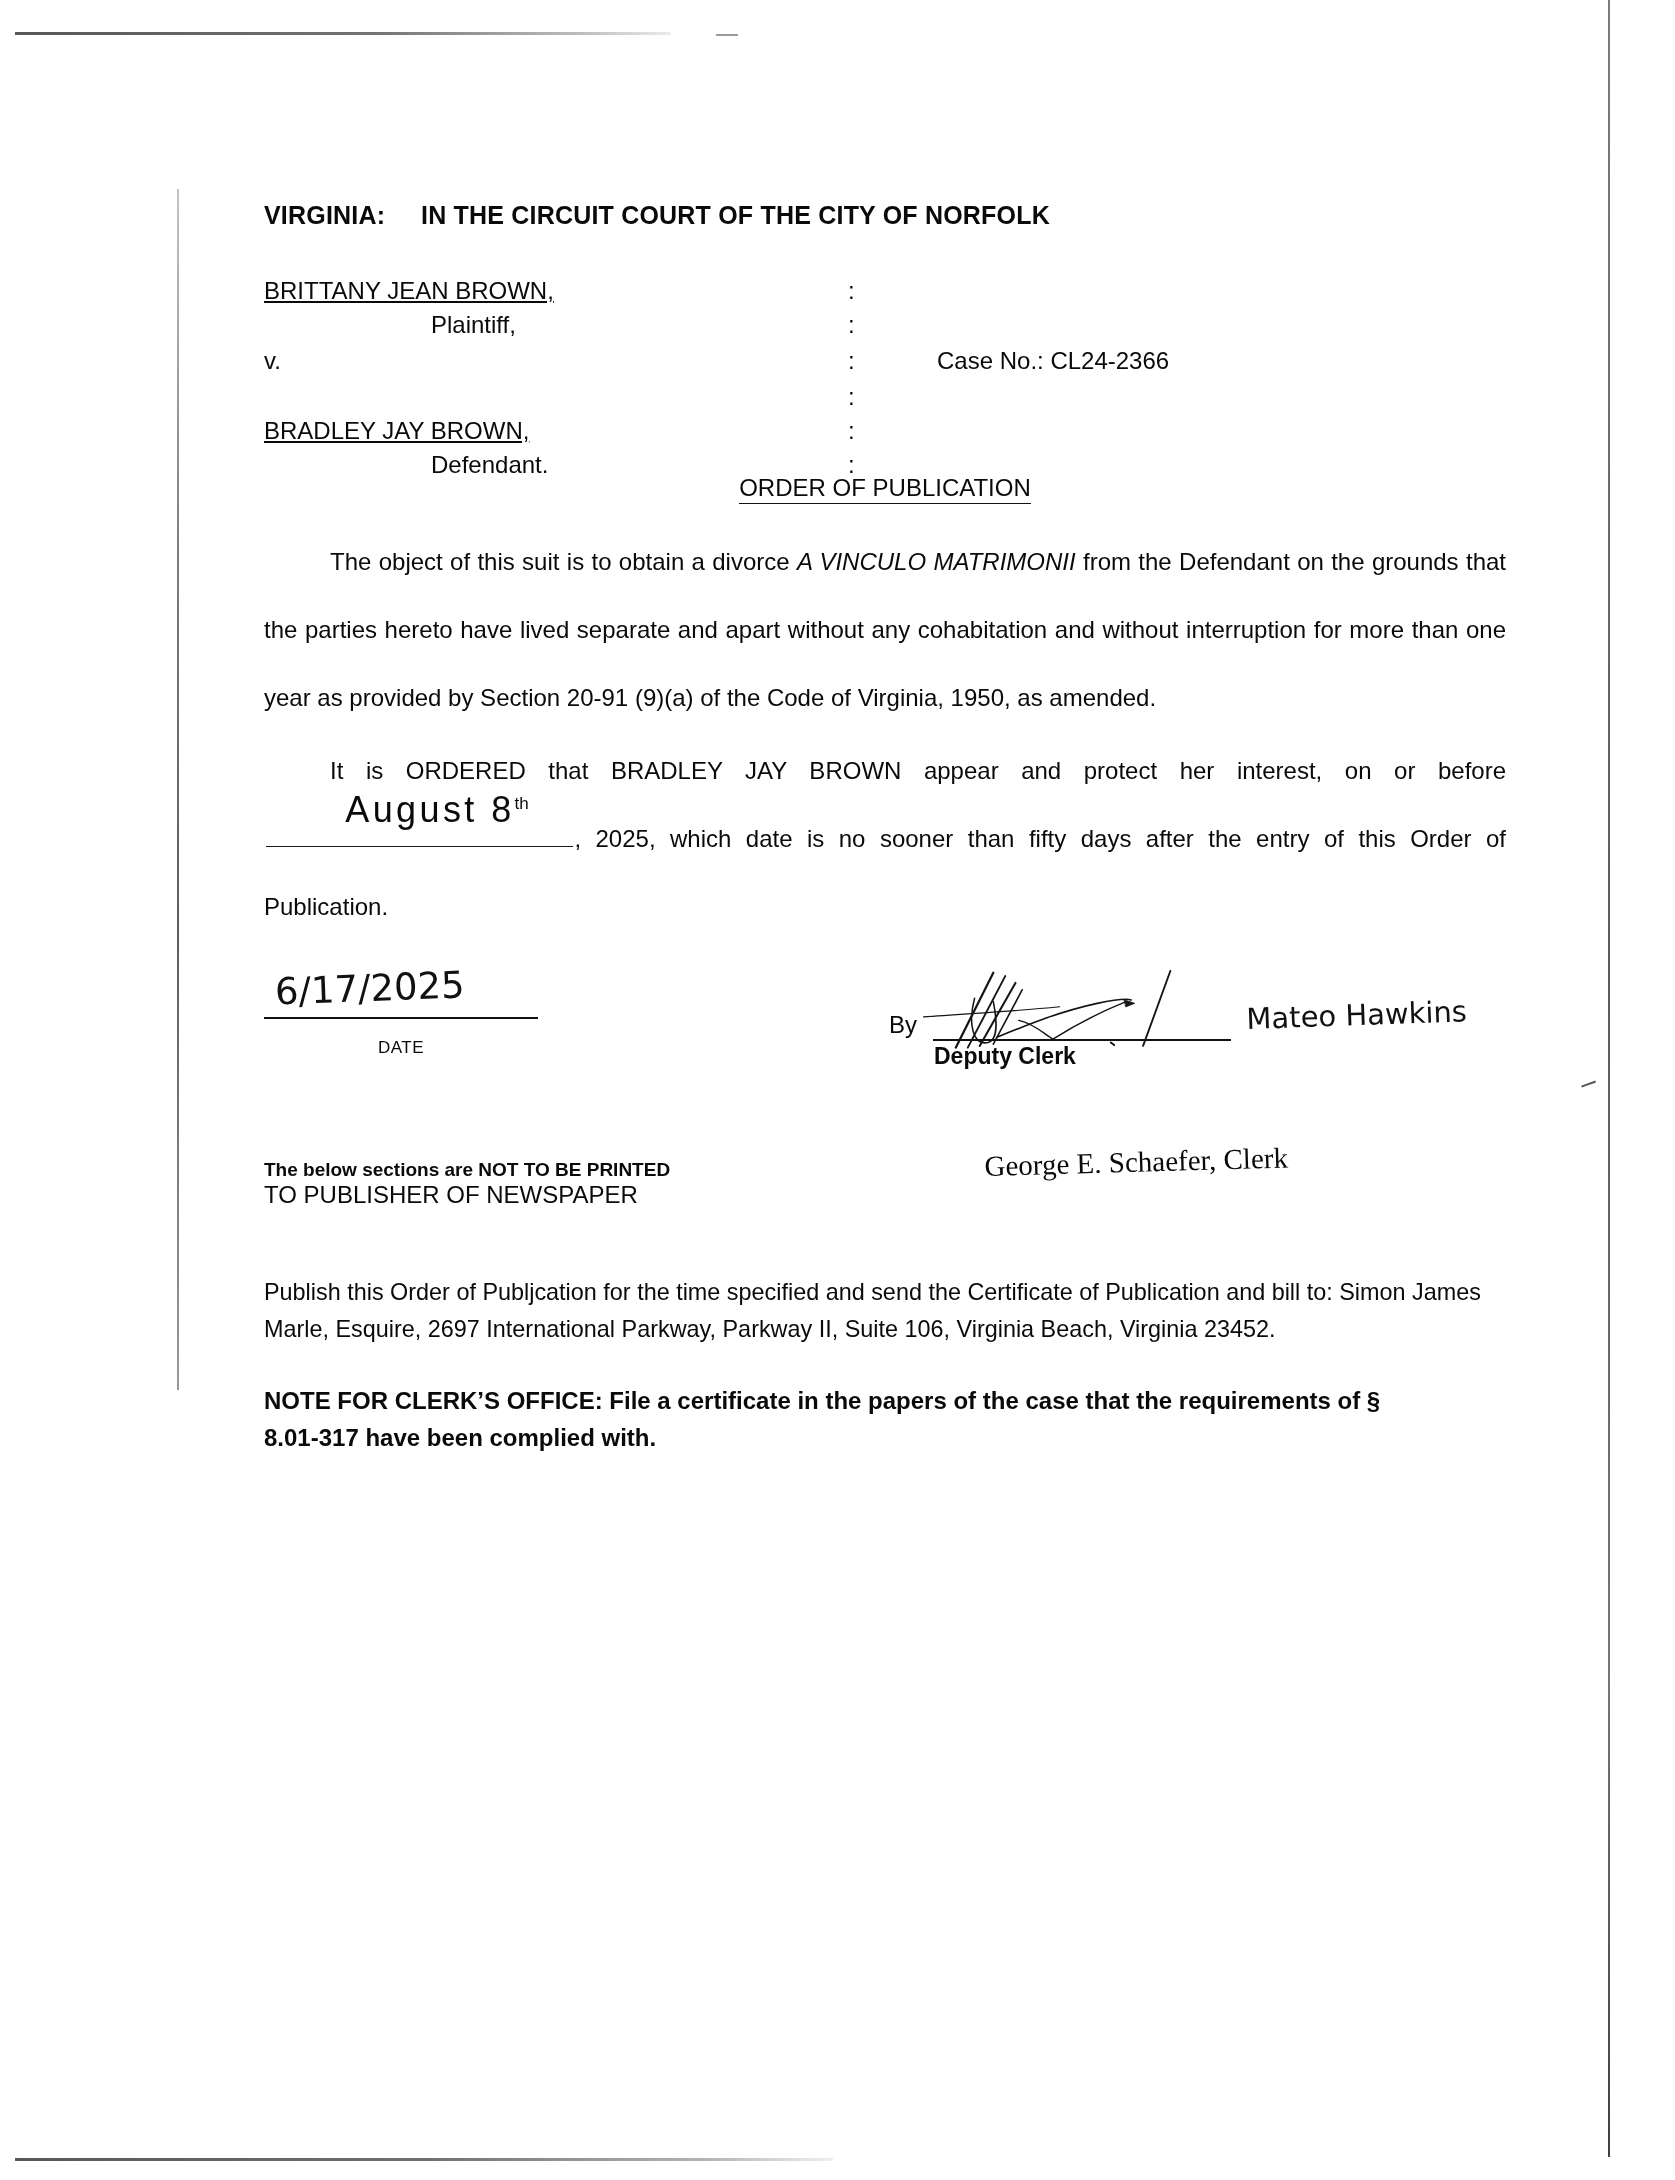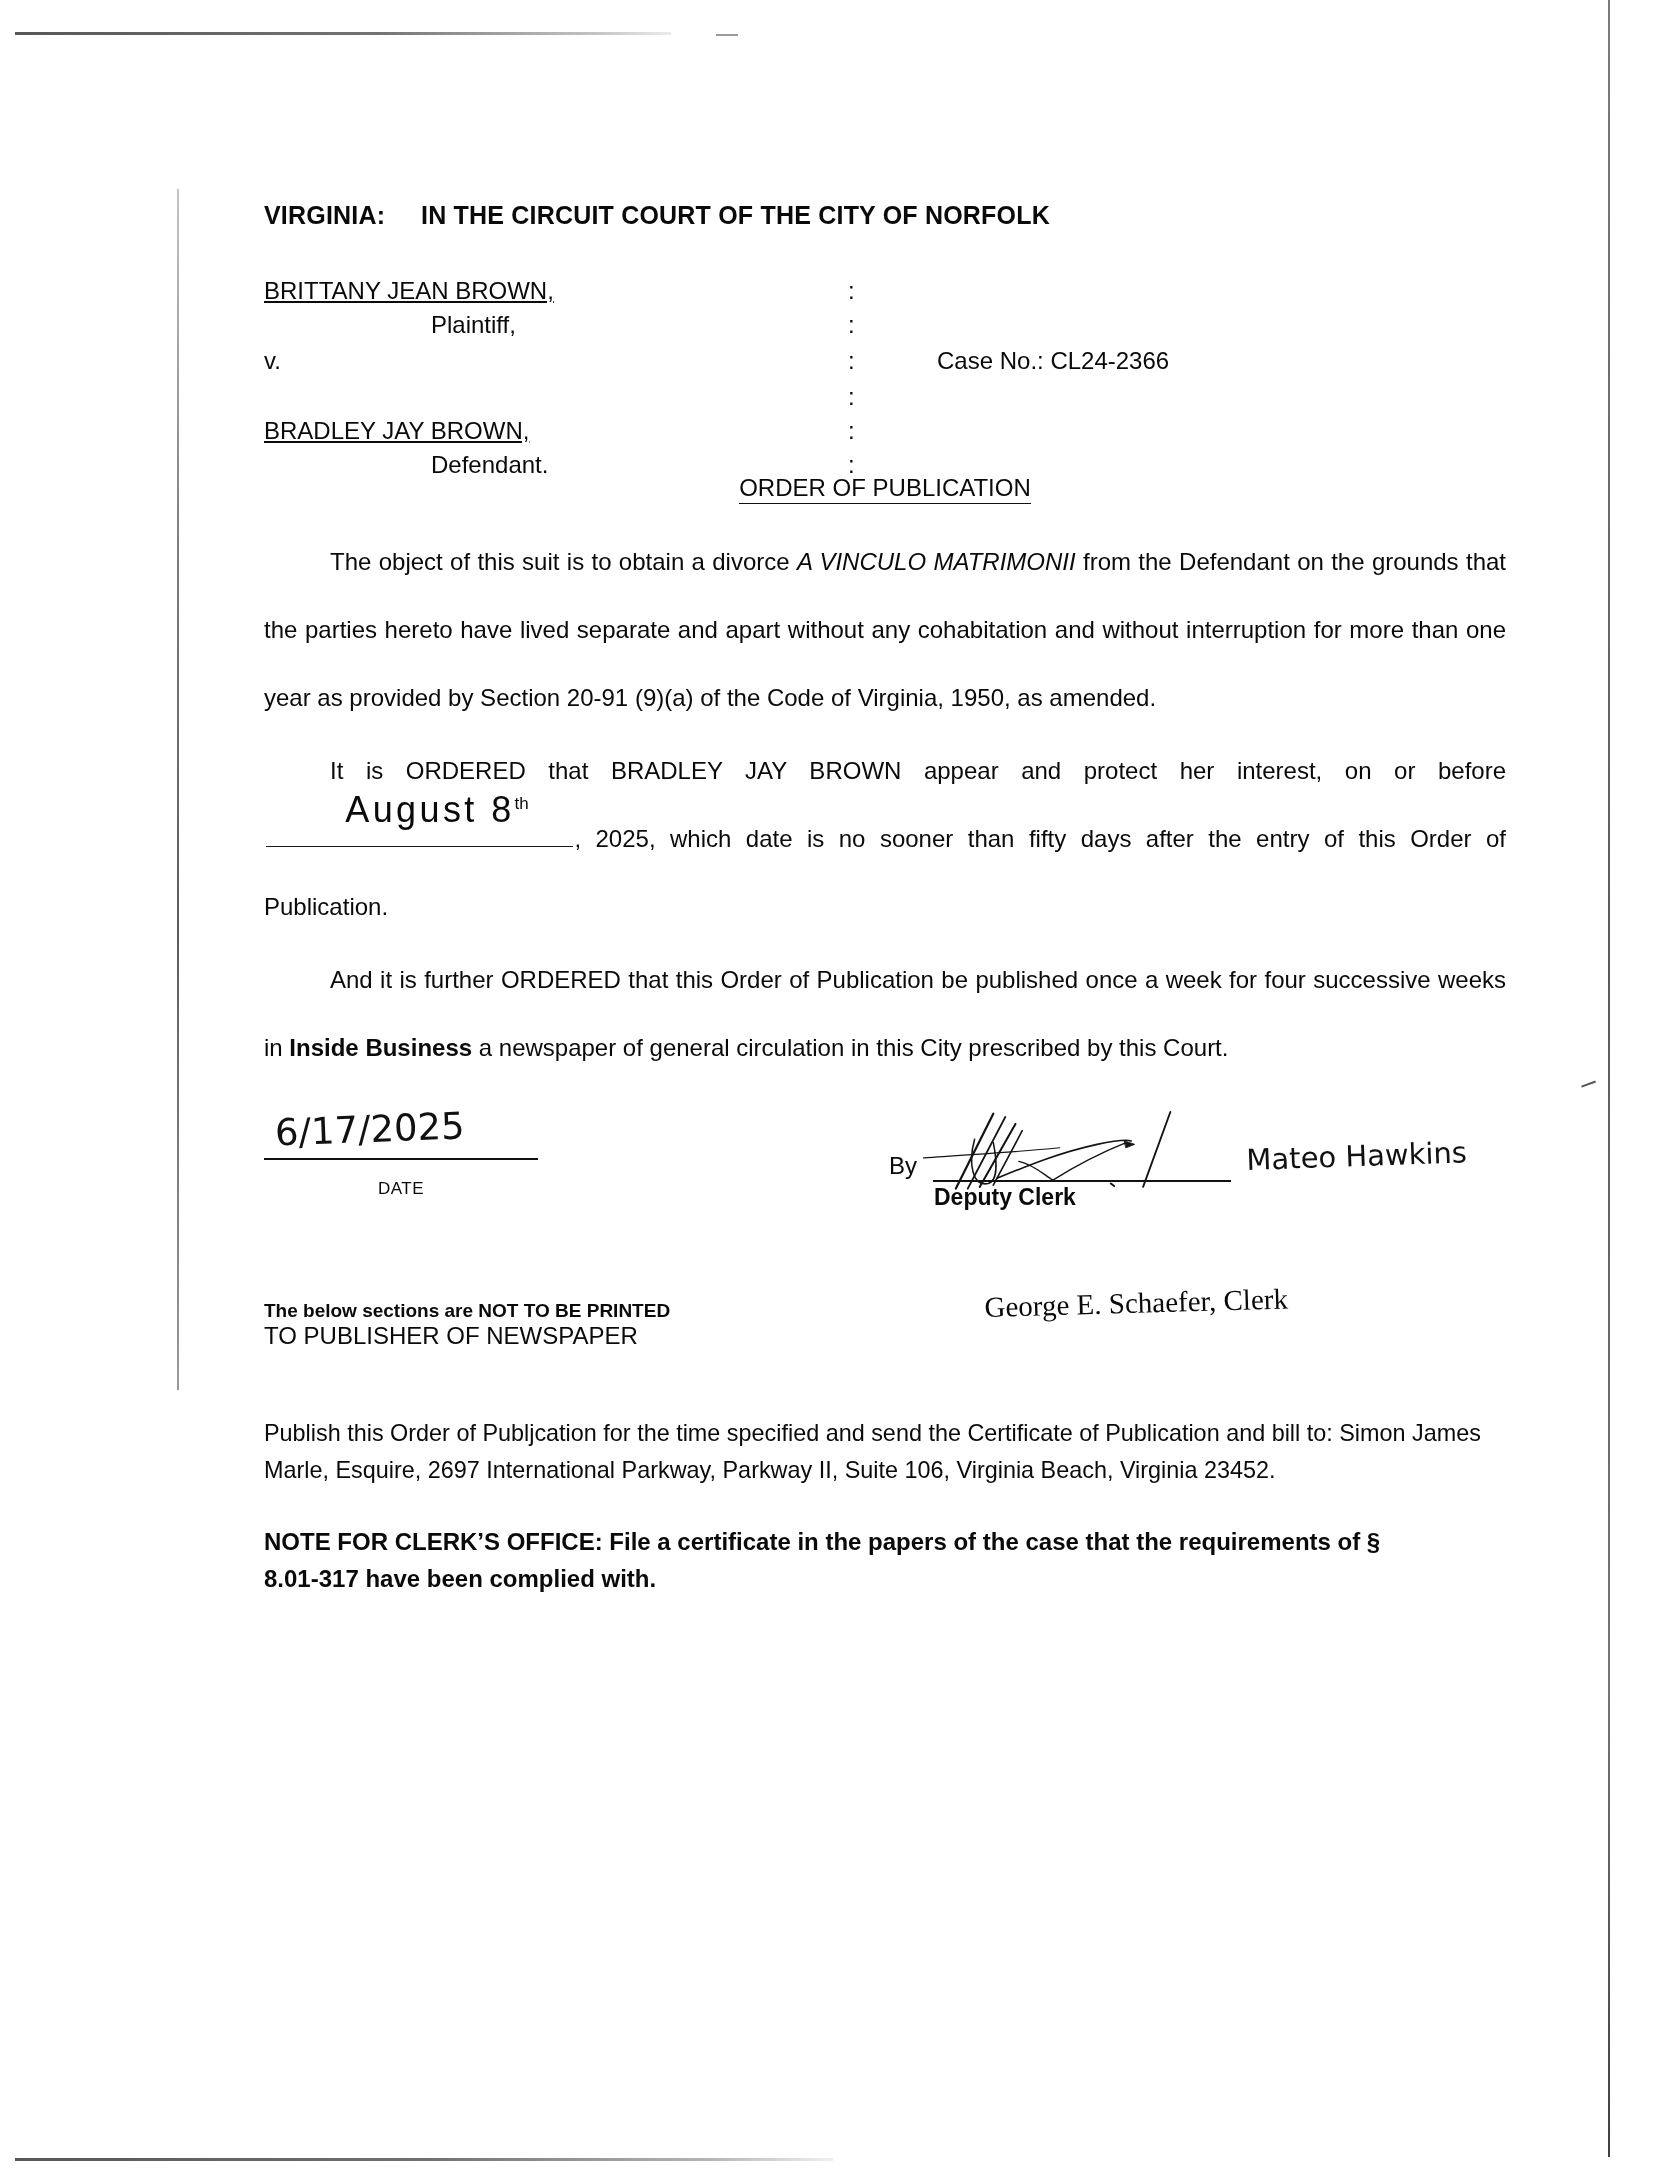--- a/index.html
+++ b/index.html
@@ -309,21 +309,20 @@
 
       <div class="cap-case" style="top:70px;">Case No.:  CL24-2366</div>
     </div>
 
     <div class="order-title"><span>ORDER OF PUBLICATION</span></div>
 
     <p class="body"><span>The object of this suit is to obtain a divorce </span><span class="ital">A VINCULO MATRIMONII</span><span> from the Defendant on the grounds that the parties hereto have lived separate and apart without any cohabitation and without interruption for more than one year as provided by Section 20-91 (9)(a) of the Code of Virginia, 1950, as amended.</span></p>
 
     <p class="body"><span>It is ORDERED that BRADLEY JAY BROWN appear and protect her interest, on or before </span><span class="fill-wrap"><span class="fill-hand"><span>August 8</span><sup>th</sup></span></span><span>, 2025, which date is no sooner than fifty days after the entry of this Order of Publication.</span></p>
 
-    <p class="body"><span>And it is further ORDERED that this Order of Publication be published once a week for four successive weeks in </span><span class="bld">Inside Business</span><span> a newspaper of general circulation in this City prescribed by this Court.</span></p>
 
     <div class="sig-area">
 
       <div class="date-block">
         <div class="date-hand hand">6/17/2025</div>
         <div class="date-rule"></div>
         <div class="date-label">DATE</div>
       </div>
 
       <div class="by-block">

